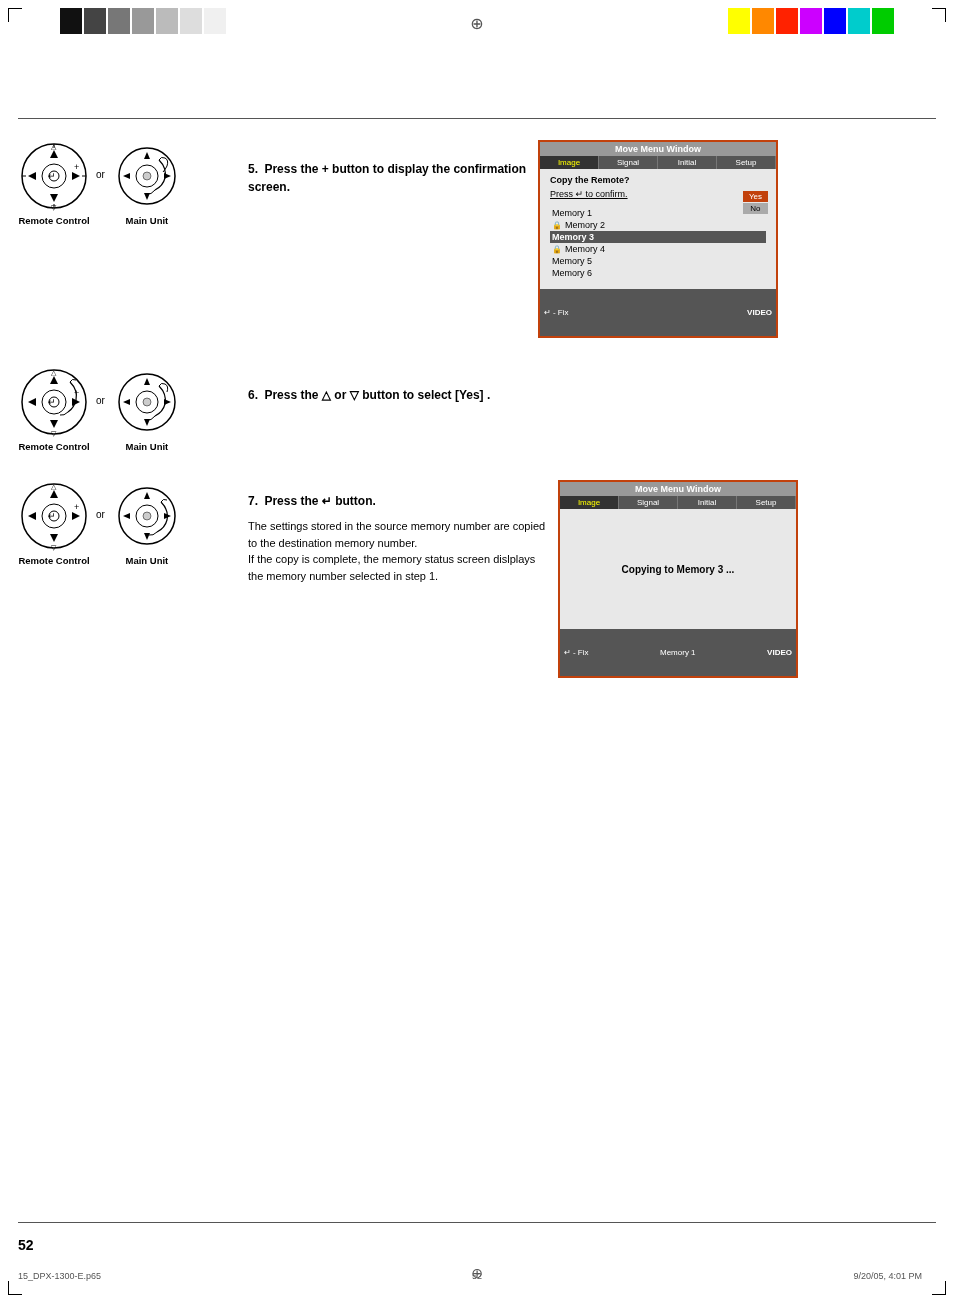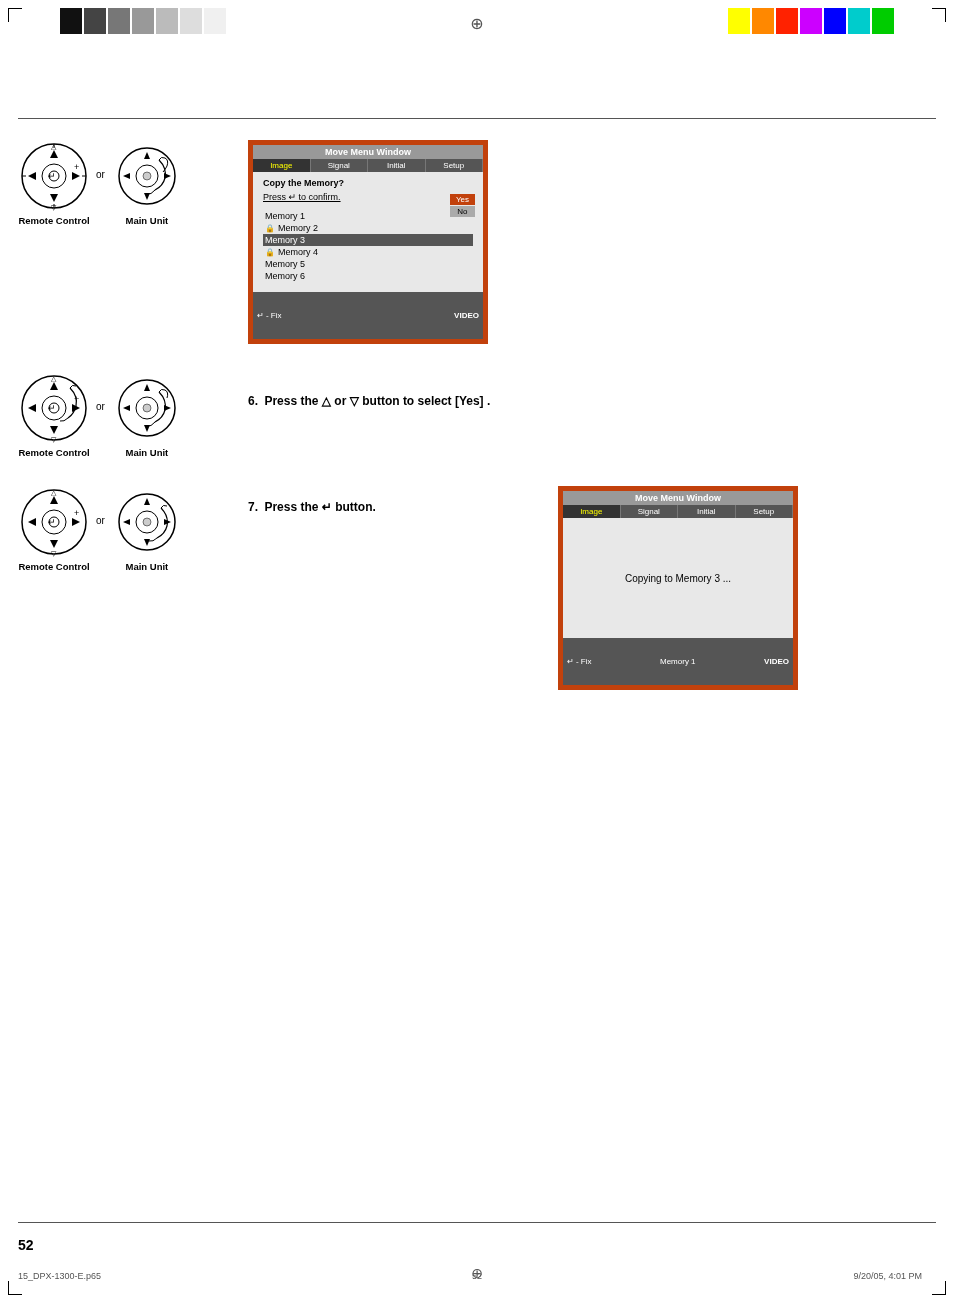--- a/index.html
+++ b/index.html
@@ -143,21 +143,21 @@
       line-height: 1.5;
       margin-top: 4px;
     }
     .instruction-text .main-instruction {
       font-weight: bold;
       font-size: 12px;
     }
 
     
     .menu-window {
-      border: 5px solid #c2410c;
+      border: 2px solid #c2410c;
       background: #e8e8e8;
       min-width: 230px;
       font-size: 9px;
     }
     .menu-title-bar {
       background: #999;
       color: #fff;
       text-align: center;
       padding: 2px 4px;
       font-size: 9px;
@@ -218,20 +218,21 @@
     .menu-memory-item {
       font-size: 9px;
       padding: 1px 2px;
       display: flex;
       align-items: center;
       gap: 3px;
     }
     .menu-memory-item.highlighted {
       background: #555;
       color: #fff;
+      font-weight: bold;
     }
     .menu-lock-icon {
       font-size: 8px;
     }
     .menu-footer-bar {
       background: #555;
       display: flex;
       justify-content: space-between;
       align-items: center;
       padding: 19px 4px;
@@ -247,21 +248,21 @@
     }
     .menu-footer-mid {
       color: #fff;
       font-size: 8px;
     }
 
     
     .menu-copying-text {
       text-align: center;
       font-size: 10px;
-      font-weight: normal;
+      font-weight: bold;
       padding: 30px 10px;
     }
     .corner-bl {
       position: absolute;
       bottom: 6px;
       left: 8px;
       width: 14px; height: 14px;
       border-left: 1px solid #000;
       border-bottom: 1px solid #000;
     }
@@ -363,31 +364,35 @@
 
           <polygon points="36,12 33,19 39,19" fill="#000"></polygon>
           <polygon points="36,60 33,53 39,53" fill="#000"></polygon>
           <polygon points="12,36 19,33 19,39" fill="#000"></polygon>
           <polygon points="60,36 53,33 53,39" fill="#000"></polygon>
         </svg>
         <span class="device-label">Main Unit</span>
       </div>
     </div>
 
+    <div class="instruction-text" style="padding-top:16px;">
+      <p><span class="step-num">5.</span>
+      &nbsp;<span class="main-instruction">Press the + button to display the confirmation screen.</span></p>
+    </div>
 
     <div class="menu-window" style="margin-top:0;min-width:240px;">
       <div class="menu-title-bar">Move Menu Window</div>
       <div class="menu-tabs">
         <div class="menu-tab active">Image</div>
         <div class="menu-tab">Signal</div>
         <div class="menu-tab">Initial</div>
         <div class="menu-tab">Setup</div>
       </div>
       <div class="menu-body" style="min-height:120px;">
-        <div class="menu-copy-text">Copy the Memory?</div>
+        <div class="menu-copy-text">Copy the Remote?</div>
         <div style="font-size:9px;text-decoration:underline;">Press ↵ to confirm.</div>
         <div class="menu-yes-no">
           <div class="menu-yes">Yes</div>
           <div class="menu-no">No</div>
         </div>
         <div class="menu-memory-list">
           <div class="menu-memory-item">Memory 1</div>
           <div class="menu-memory-item"><span class="menu-lock-icon">🔒</span>Memory 2</div>
           <div class="menu-memory-item highlighted">Memory 3</div>
           <div class="menu-memory-item"><span class="menu-lock-icon">🔒</span>Memory 4</div>
@@ -486,20 +491,21 @@
           <polygon points="12,36 19,33 19,39" fill="#000"></polygon>
           <polygon points="60,36 53,33 53,39" fill="#000"></polygon>
         </svg>
         <span class="device-label">Main Unit</span>
       </div>
     </div>
 
     <div class="instruction-text" style="padding-top:8px;max-width:300px;">
       <p><span class="step-num">7.</span>
       &nbsp;<span class="main-instruction">Press the ↵ button.</span></p>
+      <p style="margin-top:8px;font-size:11px;line-height:1.5;">The settings stored in the source memory number are copied to the destination memory number.<br>If the copy is complete, the memory status screen dislplays the memory number selected in step 1.</p>
     </div>
 
     <div class="menu-window" style="min-width:240px;margin-top:0;">
       <div class="menu-title-bar">Move Menu Window</div>
       <div class="menu-tabs">
         <div class="menu-tab active">Image</div>
         <div class="menu-tab">Signal</div>
         <div class="menu-tab">Initial</div>
         <div class="menu-tab">Setup</div>
       </div>

